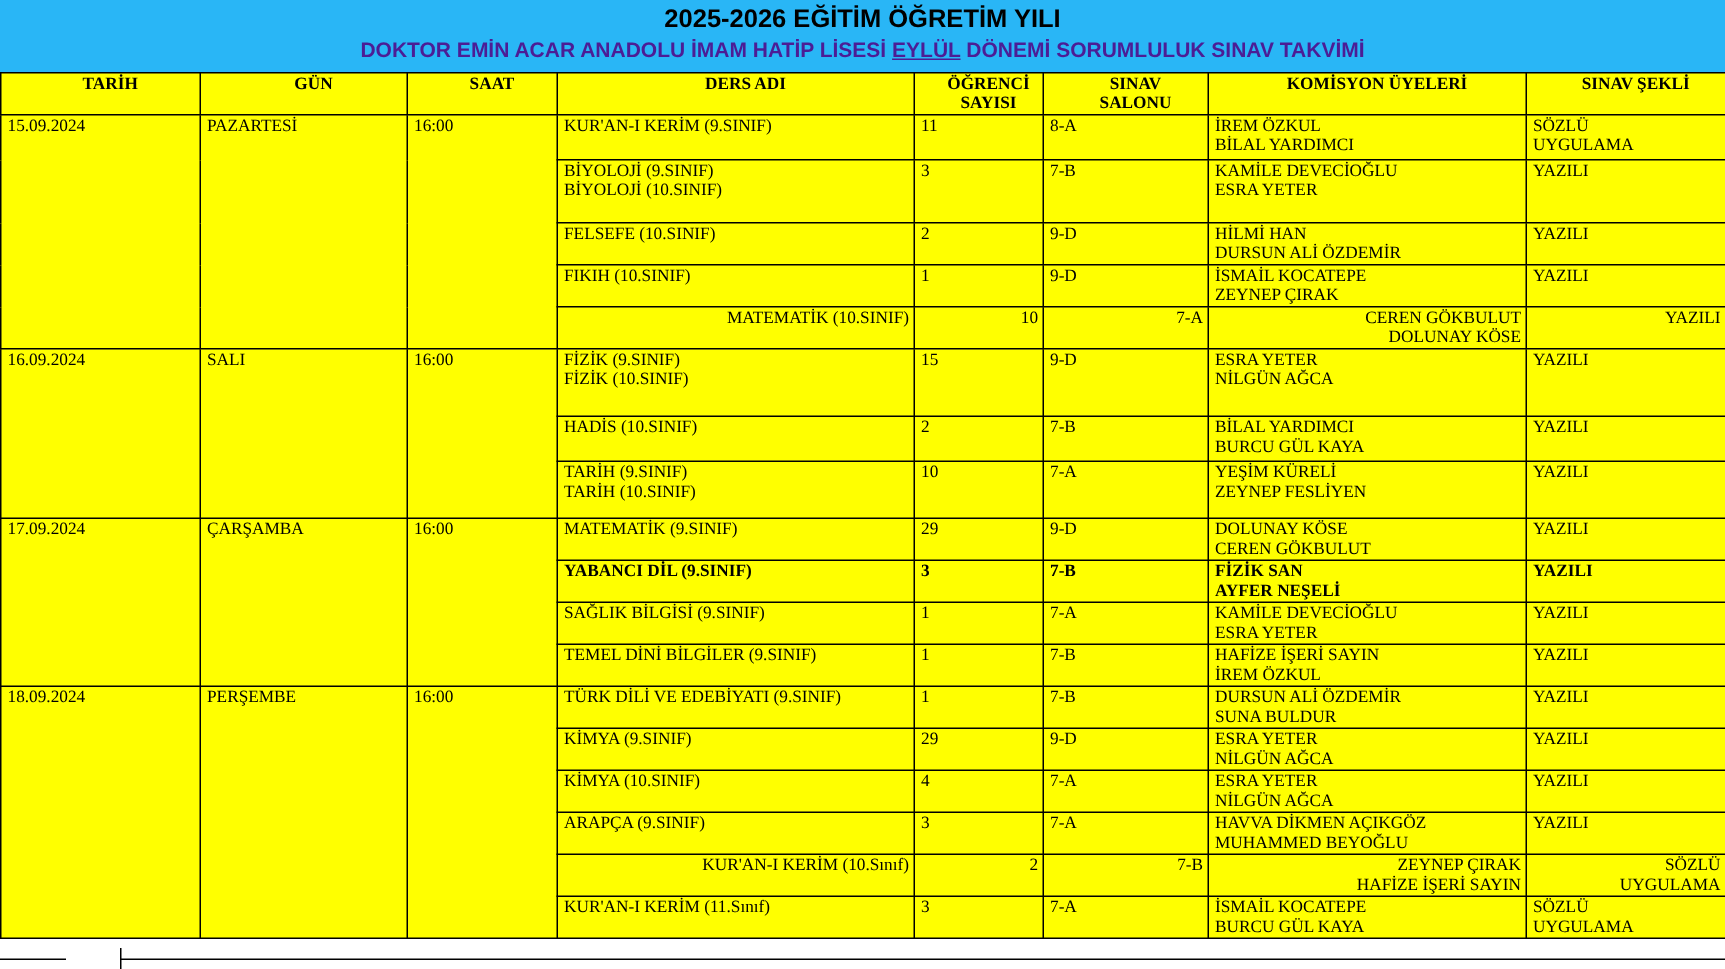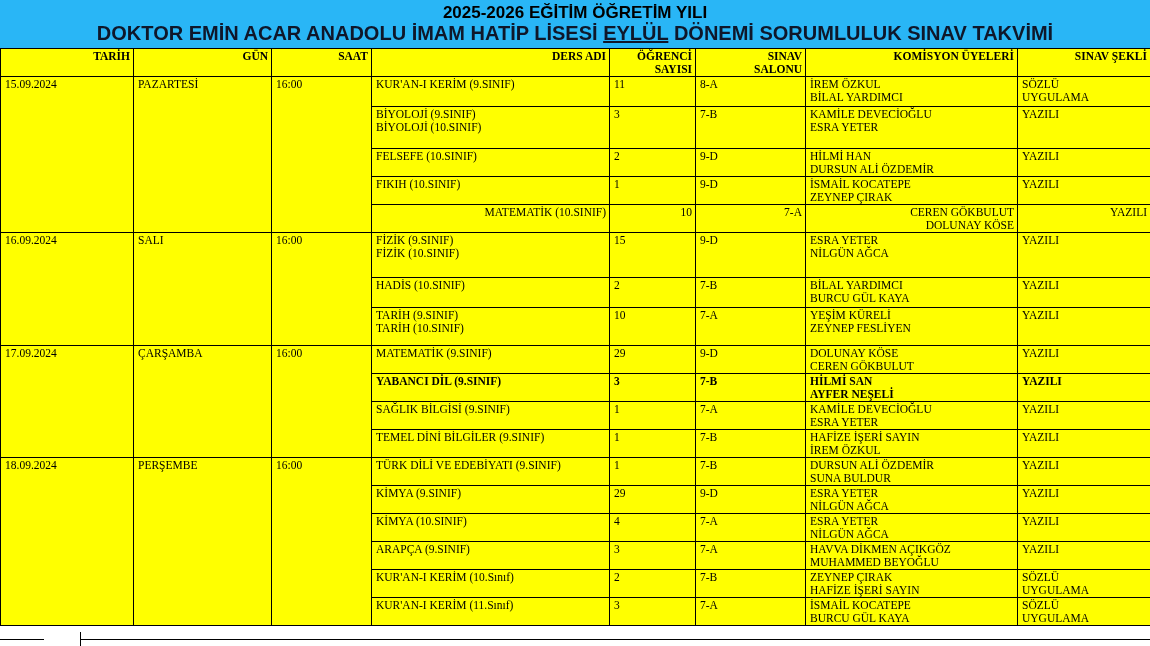--- a/index.html
+++ b/index.html
@@ -30,22 +30,22 @@
     font-family: "Liberation Sans", sans-serif;
     font-weight: bold;
     font-size: 17px;
     color: #000000;
     letter-spacing: 0px;
     line-height: 20px;
   }
   .header .line2 {
     font-family: "Liberation Sans", sans-serif;
     font-weight: bold;
-    font-size: 20px;
-    color: #0f172a;
+    font-size: 14px;
+    color: #4c1d95;
     line-height: 21px;
   }
   .header .line2 .underlined {
     text-decoration: underline;
   }
   table.schedule {
     border-collapse: collapse;
     width: 1150px;
     table-layout: fixed;
     background: #ffff00;
@@ -57,21 +57,21 @@
     font-family: "Liberation Serif", serif;
     font-size: 11.5px;
     line-height: 12.5px;
     color: #000000;
     background: #ffff00;
     overflow: hidden;
   }
   table.schedule th {
     font-weight: bold;
     font-size: 11.5px;
-    text-align: right;
+    text-align: center;
     vertical-align: top;
     height: 22px;
     padding-left: 16px;
   }
   .c-tarih   { width: 133px; }
   .c-gun     { width: 138px; }
   .c-saat    { width: 100px; }
   .c-ders    { width: 238px; }
   .c-ogr     { width: 86px; }
   .c-salon   { width: 110px; }
@@ -295,21 +295,21 @@
             <span>YAZILI</span>
           </td>
         </tr>
         <tr style="height: 28px; font-weight: bold;">
           <td class="multi-line">
             <span>YABANCI DİL (9.SINIF)</span>
           </td>
           <td>3</td>
           <td>7-B</td>
           <td class="multi-line">
-            <span>HİLMİ SAN</span>
+            <span>FİZİK SAN</span>
             <span>AYFER NEŞELİ</span>
           </td>
           <td class="multi-line">
             <span>YAZILI</span>
           </td>
         </tr>
         <tr style="height: 28px;">
           <td class="multi-line">
             <span>SAĞLIK BİLGİSİ (9.SINIF)</span>
           </td>
@@ -389,21 +389,21 @@
           <td>3</td>
           <td>7-A</td>
           <td class="multi-line">
             <span>HAVVA DİKMEN AÇIKGÖZ</span>
             <span>MUHAMMED BEYOĞLU</span>
           </td>
           <td class="multi-line">
             <span>YAZILI</span>
           </td>
         </tr>
-        <tr style="height: 28px;">
+        <tr style="height: 28px; text-align: right;">
           <td class="multi-line">
             <span>KUR'AN-I KERİM (10.Sınıf)</span>
           </td>
           <td>2</td>
           <td>7-B</td>
           <td class="multi-line">
             <span>ZEYNEP ÇIRAK</span>
             <span>HAFİZE İŞERİ SAYIN</span>
           </td>
           <td class="multi-line">

